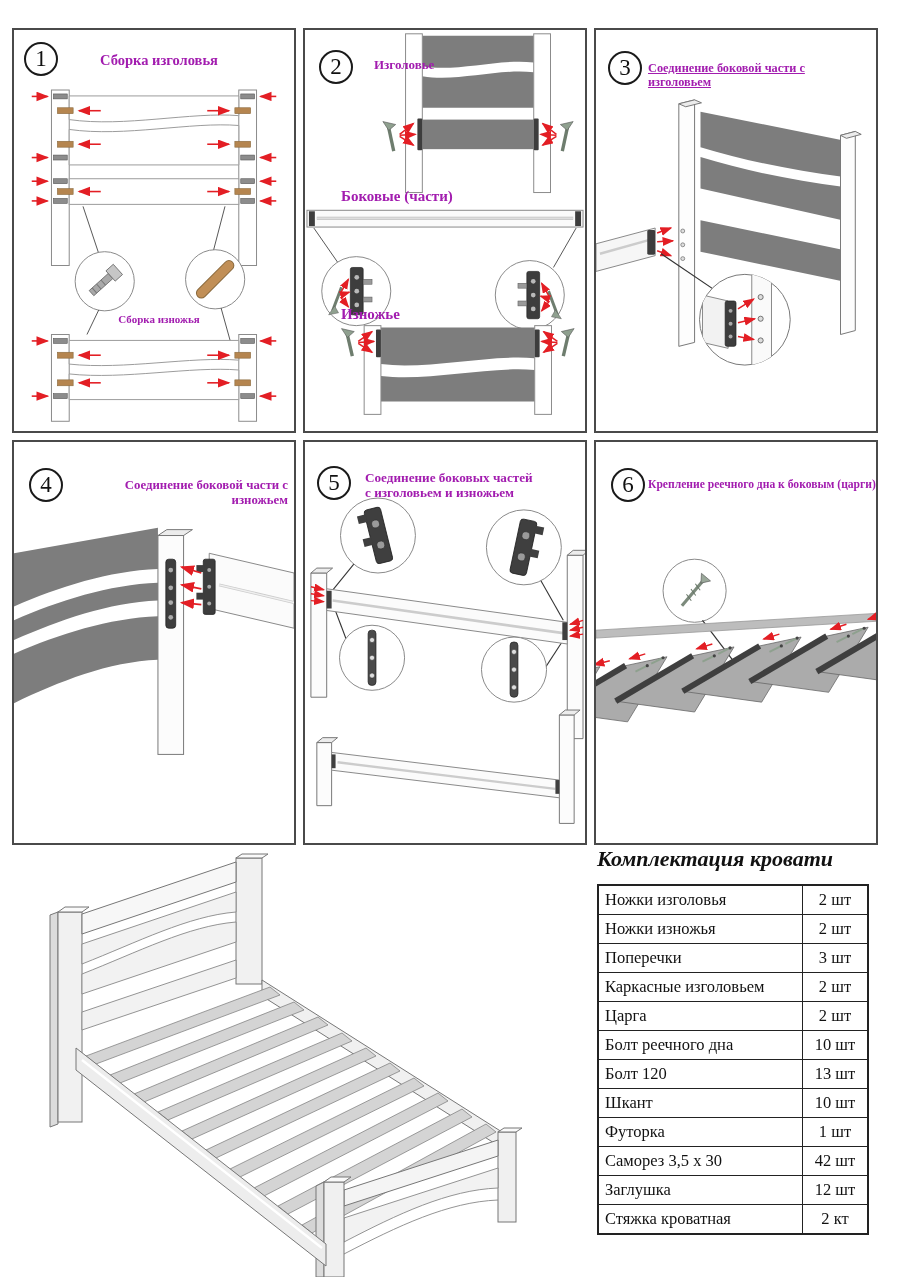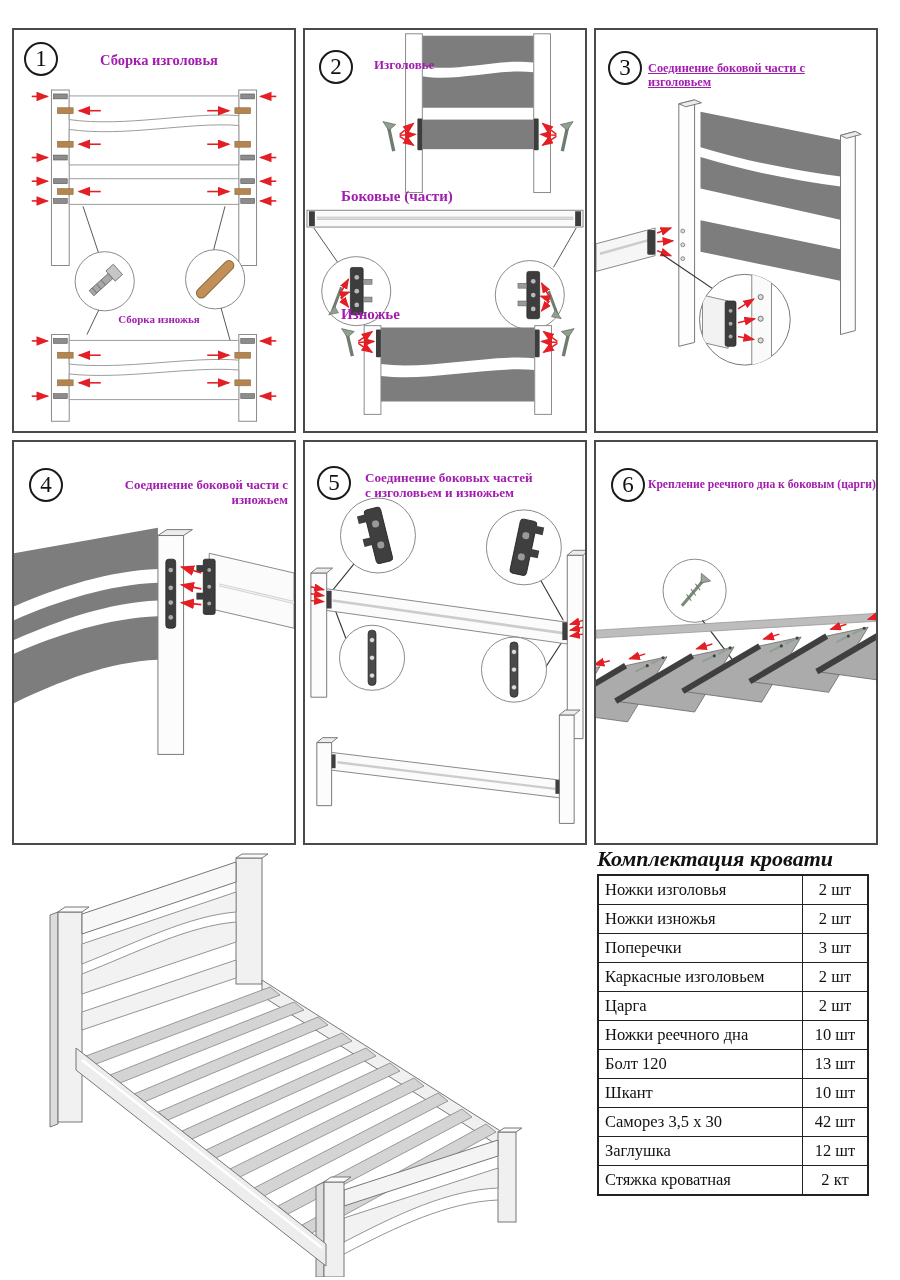--- a/index.html
+++ b/index.html
@@ -5,21 +5,21 @@
   html,body{margin:0;padding:0;background:#fff;}
   #sheet{position:relative;width:900px;height:1280px;background:#fff;overflow:hidden;
          font-family:"Liberation Serif",serif;}
   .panel{position:absolute;border:2px solid #4a4a4a;background:#fff;box-sizing:border-box;}
   .panel svg{position:absolute;left:0;top:0;width:100%;height:100%;}
   .badge{position:absolute;width:30px;height:30px;border:2px solid #1a1a1a;border-radius:50%;
          display:flex;align-items:center;justify-content:center;font-size:23px;color:#111;
          background:#fff;z-index:3;font-family:"Liberation Serif",serif;}
   .ptitle{position:absolute;font-weight:bold;color:#a21caf;z-index:3;line-height:1.15;}
   .tbl-wrap{position:absolute;left:597px;top:846px;width:274px;z-index:4;}
-  .tbl-title{font-size:22px;font-weight:bold;font-style:italic;color:#111;margin:0 0 2px 0;}
+  .tbl-title{font-size:22px;font-weight:bold;font-style:italic;color:#111;margin:0 0 12px 0;}
   table.parts{border-collapse:collapse;border:2px solid #222;width:272px;}
   table.parts td{border:1.2px solid #222;font-size:16.5px;color:#111;height:20px;
                  padding:4px 6px;white-space:nowrap;}
   td.qty{width:52px;text-align:center;padding:0 2px;}
   .bed{position:absolute;left:28px;top:852px;width:565px;height:425px;z-index:1;}
 </style>
 </head>
 <body>
 
 <div id="sheet">
@@ -517,32 +517,36 @@
         </tr>
           <tr>
           <td>Каркасные изголовьем</td>
           <td class="qty">2 шт</td>
         </tr>
           <tr>
           <td>Царга</td>
           <td class="qty">2 шт</td>
         </tr>
           <tr>
-          <td>Ножки реечного дна</td>
+          <td>Болт реечного дна</td>
           <td class="qty">10 шт</td>
         </tr>
           <tr>
           <td>Болт 120</td>
           <td class="qty">13 шт</td>
         </tr>
           <tr>
           <td>Шкант</td>
           <td class="qty">10 шт</td>
         </tr>
           <tr>
+          <td>Футорка</td>
+          <td class="qty">1 шт</td>
+        </tr>
+          <tr>
           <td>Саморез 3,5 x 30</td>
           <td class="qty">42 шт</td>
         </tr>
           <tr>
           <td>Заглушка</td>
           <td class="qty">12 шт</td>
         </tr>
           <tr>
           <td>Стяжка кроватная</td>
           <td class="qty">2 кт</td>

